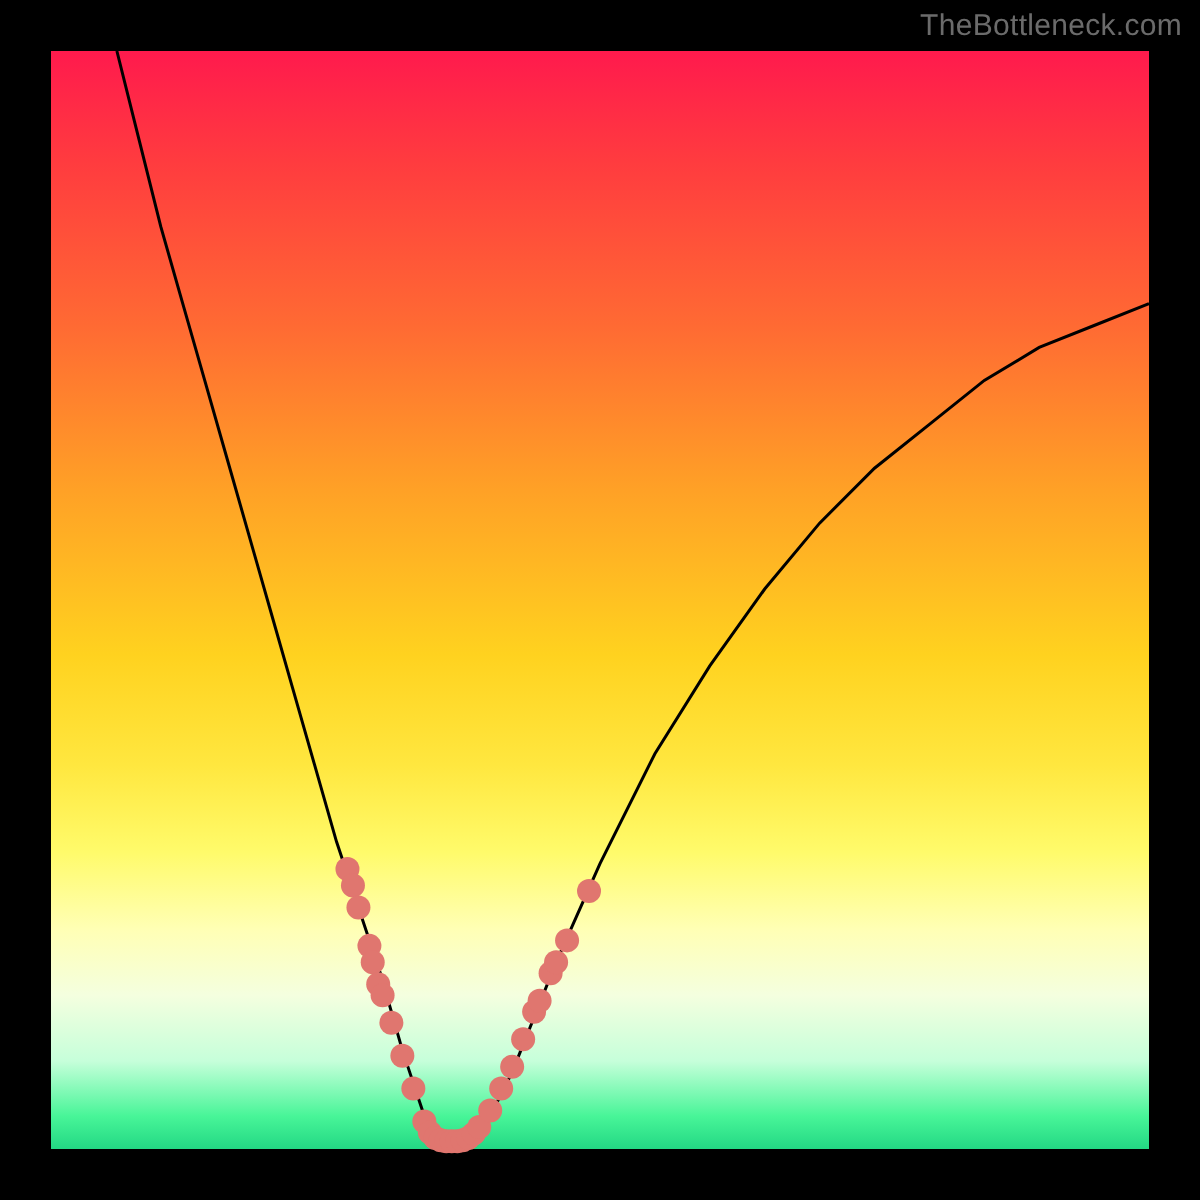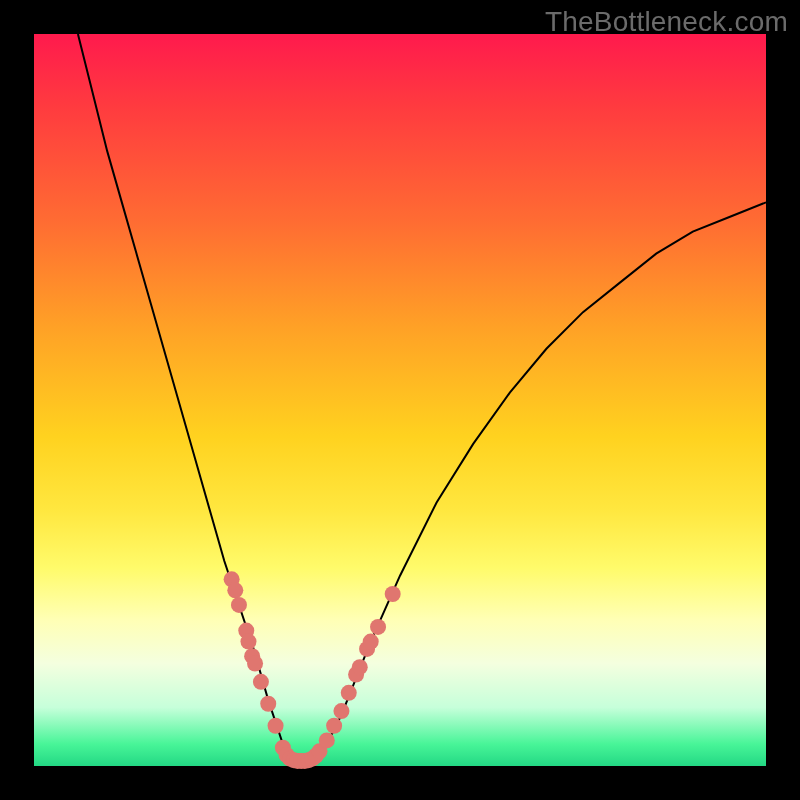--- a/index.html
+++ b/index.html
@@ -38,21 +38,21 @@
       #f4ffdf 86%,
       #c6ffda 92%,
       #48f598 97%,
       #23d884 100%);
   }
   .watermark {
     position: absolute;
     top: 6px;
     right: 12px;
     color: #6b6b6b;
-    font-size: 28px;
+    font-size: 20px;
     font-weight: 500;
     letter-spacing: 0.2px;
     user-select: none;
   }
   svg.curve {
     position: absolute;
     top: 0;
     left: 0;
     width: 732px;
     height: 732px;

